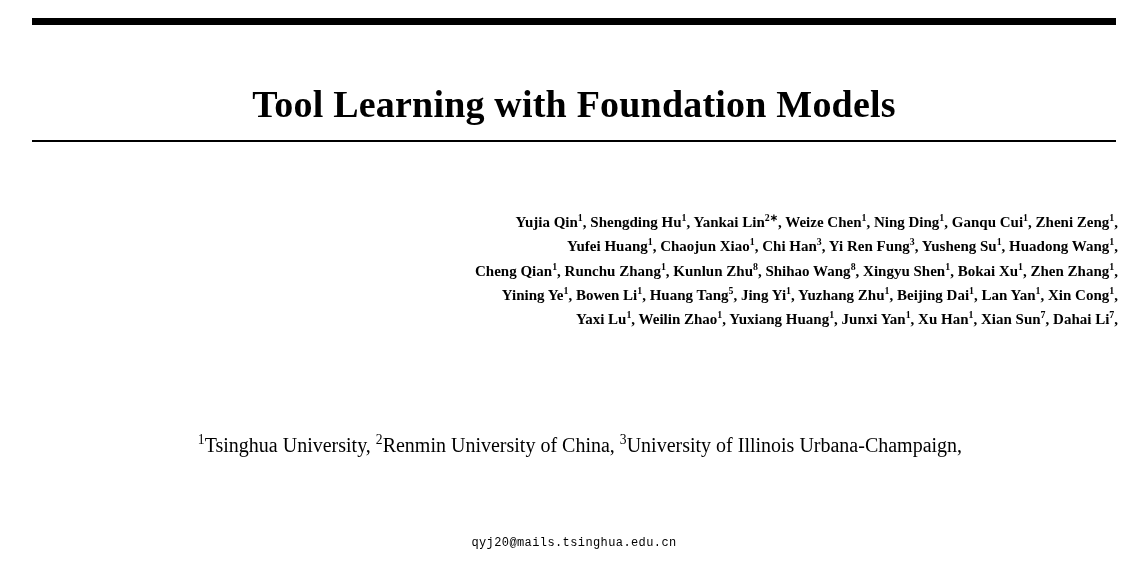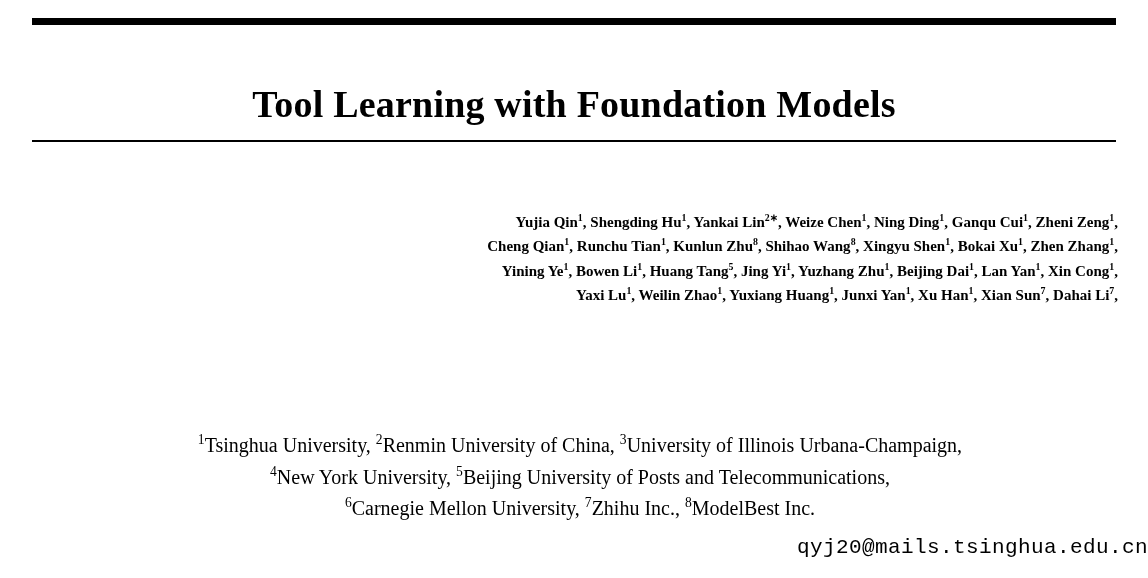--- a/index.html
+++ b/index.html
@@ -76,45 +76,44 @@
   .affiliations sup {
     font-size: 0.68em;
     vertical-align: super;
     line-height: 0;
   }
   .email {
     position: absolute;
     left: 0;
     right: 0;
     top: 536px;
-    text-align: right;
+    text-align: center;
     font-family: "Liberation Mono", monospace;
-    font-size: 21px;
+    font-size: 12px;
     letter-spacing: 0.4px;
   }
 </style>
 </head>
 <body>
 
 <div class="page">
 
   <div class="rule-top"></div>
 
   <h1 class="title">Tool Learning with Foundation Models</h1>
 
   <div class="rule-mid"></div>
 
   <div class="authors">
       <div><span>Yujia Qin</span><sup>1</sup>, <span>Shengding Hu</span><sup>1</sup>, <span>Yankai Lin</span><sup>2∗</sup>, <span>Weize Chen</span><sup>1</sup>, <span>Ning Ding</span><sup>1</sup>, <span>Ganqu Cui</span><sup>1</sup>, <span>Zheni Zeng</span><sup>1</sup>, </div>
-      <div><span>Cheng Qian</span><sup>1</sup>, <span>Runchu Tian</span><sup>1</sup>, <span>Kunlun Zhu</span><sup>8</sup>, <span>Shihao Wang</span><sup>8</sup>, <span>Xingyu Shen</span><sup>1</sup>, <span>Bokai Xu</span><sup>1</sup>, <span>Zhen Zhang</span><sup>1</sup>, </div>
+      <div><span>Yufei Huang</span><sup>1</sup>, <span>Chaojun Xiao</span><sup>1</sup>, <span>Chi Han</span><sup>3</sup>, <span>Yi Ren Fung</span><sup>3</sup>, <span>Yusheng Su</span><sup>1</sup>, <span>Huadong Wang</span><sup>1</sup>, </div>
+      <div><span>Cheng Qian</span><sup>1</sup>, <span>Runchu Zhang</span><sup>1</sup>, <span>Kunlun Zhu</span><sup>8</sup>, <span>Shihao Wang</span><sup>8</sup>, <span>Xingyu Shen</span><sup>1</sup>, <span>Bokai Xu</span><sup>1</sup>, <span>Zhen Zhang</span><sup>1</sup>, </div>
       <div><span>Yining Ye</span><sup>1</sup>, <span>Bowen Li</span><sup>1</sup>, <span>Huang Tang</span><sup>5</sup>, <span>Jing Yi</span><sup>1</sup>, <span>Yuzhang Zhu</span><sup>1</sup>, <span>Beijing Dai</span><sup>1</sup>, <span>Lan Yan</span><sup>1</sup>, <span>Xin Cong</span><sup>1</sup>, </div>
       <div><span>Yaxi Lu</span><sup>1</sup>, <span>Weilin Zhao</span><sup>1</sup>, <span>Yuxiang Huang</span><sup>1</sup>, <span>Junxi Yan</span><sup>1</sup>, <span>Xu Han</span><sup>1</sup>, <span>Xian Sun</span><sup>7</sup>, <span>Dahai Li</span><sup>7</sup>, </div>
     </div>
 
   <div class="affiliations">
       <div><sup>1</sup><span>Tsinghua University,</span> <sup>2</sup><span>Renmin University of China,</span> <sup>3</sup><span>University of Illinois Urbana-Champaign,</span></div>
-      <div><sup>4</sup><span>New York University,</span> <sup>5</sup><span>Beijing University of Posts and Telecommunications,</span></div>
-      <div><sup>6</sup><span>Carnegie Mellon University,</span> <sup>7</sup><span>Zhihu Inc.,</span> <sup>8</sup><span>ModelBest Inc.</span></div>
     </div>
 
   <div class="email">qyj20@mails.tsinghua.edu.cn</div>
 
 </div>
 
 </body></html>

